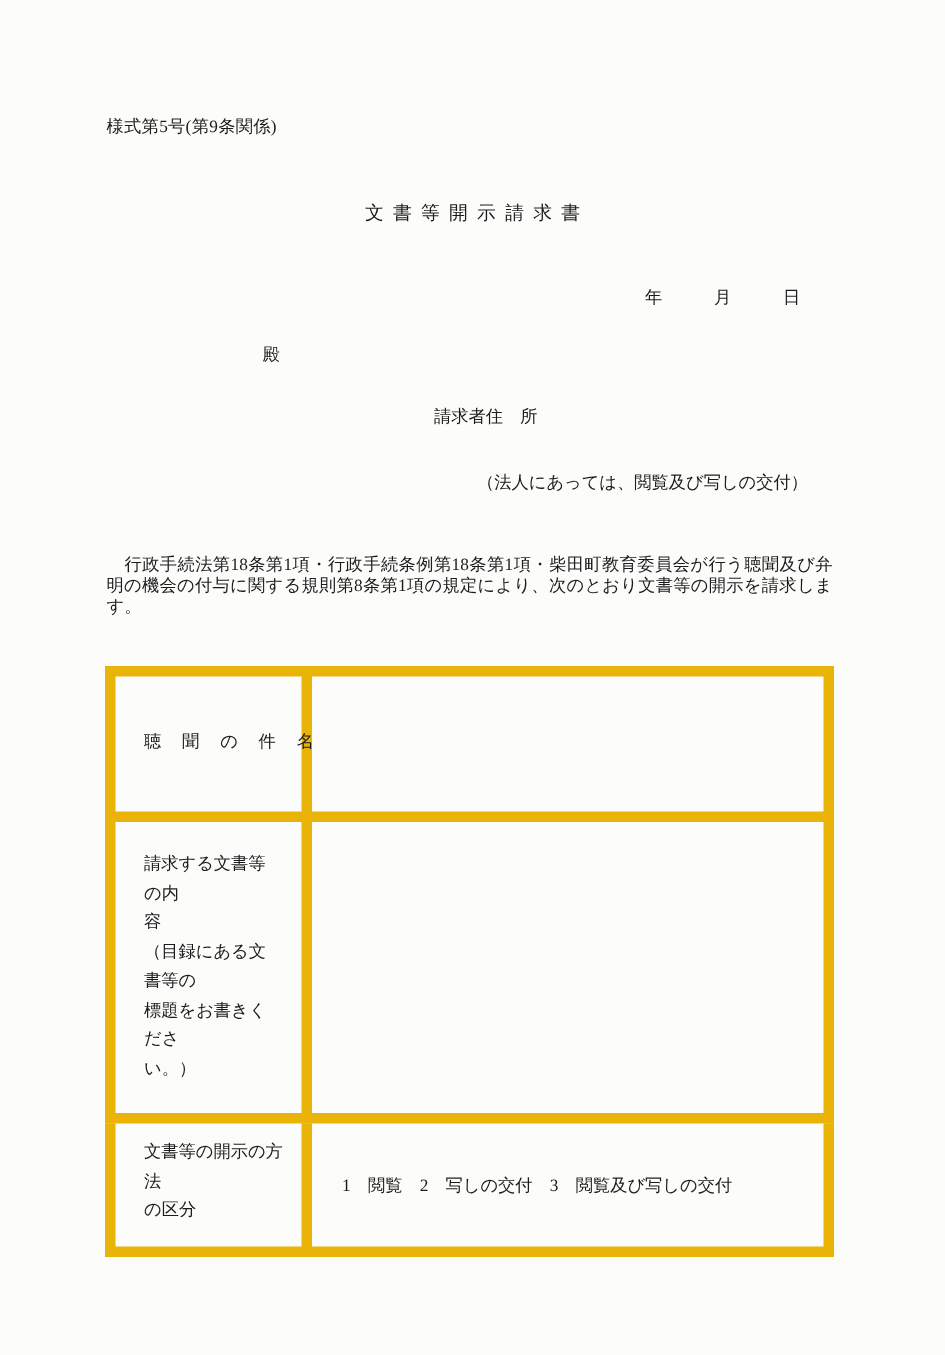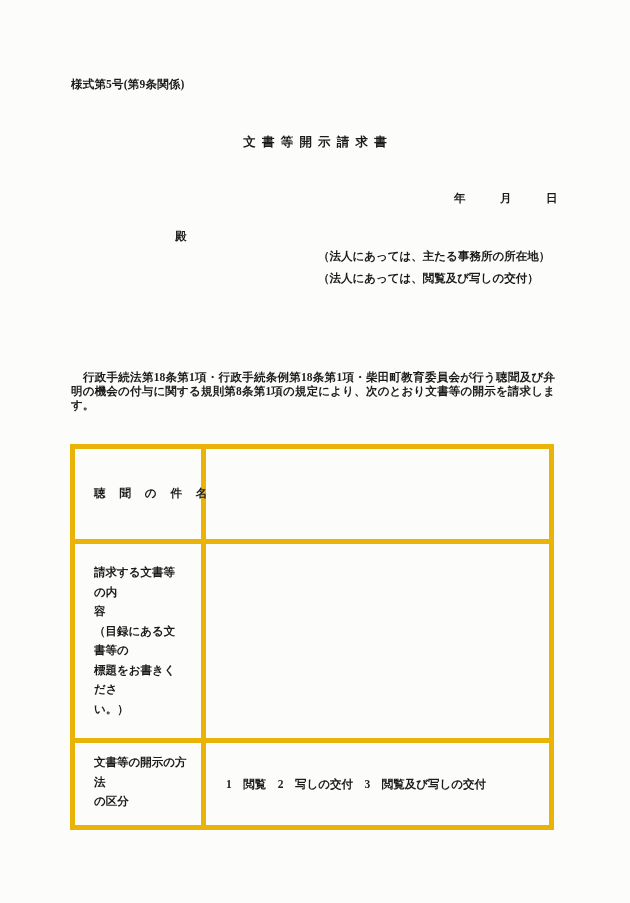--- a/index.html
+++ b/index.html
@@ -16,21 +16,20 @@
     position: relative;
     overflow: hidden;
     -webkit-font-smoothing: antialiased;
   }
 
   .page {
     position: relative;
     width: 630px;
     height: 654px;
     box-sizing: border-box;
-    font-weight: bold;
   }
 
   
   .form-no {
     position: absolute;
     left: 71px;
     top: 77px;
     font-size: 11.5px;
     letter-spacing: 0.2px;
     white-space: nowrap;
@@ -45,21 +44,21 @@
     text-align: center;
     font-size: 12.5px;
     letter-spacing: 6.2px;
     text-indent: 6.2px;
     white-space: nowrap;
   }
 
   
   .date-line {
     position: absolute;
-    left: 454px;
+    left: 430px;
     top: 191px;
     font-size: 11.5px;
     white-space: pre;
   }
 
   
   .addressee {
     position: absolute;
     left: 175px;
     top: 229px;
@@ -104,21 +103,21 @@
   .form-table {
     position: absolute;
     left: 70px;
     top: 444px;
     width: 481px;
     border-collapse: collapse;
     table-layout: fixed;
     font-size: 11.5px;
   }
   .form-table td {
-    border: 5px solid #eab308;
+    border: 7px solid #eab308;
     padding: 10px;
     vertical-align: top;
   }
   .col-label { width: 131px; }
   .col-value { width: 348px; }
 
   .cell-label {
     padding: 9px 8px 9px 9px;
     line-height: 19.5px;
     box-sizing: border-box;
@@ -170,21 +169,23 @@
 
   <div class="form-no">様式第5号(第9条関係)</div>
 
   <div class="doc-title">文書等開示請求書</div>
 
   <div class="date-line">年　　　月　　　日</div>
 
   <div class="addressee">殿</div>
 
   <div class="requester-block">
-    <span class="requester-indent">（法人にあっては、主たる事務所の所在地）</span>
+    <div class="requester-row">
+      <span class="requester-label">請求者</span><span>住　所</span>
+    </div>
     <span class="requester-indent">（法人にあっては、閲覧及び写しの交付）</span>
   </div>
 
   <div class="body-para">行政手続法第18条第1項・行政手続条例第18条第1項・柴田町教育委員会が行う聴聞及び弁明の機会の付与に関する規則第8条第1項の規定により、次のとおり文書等の開示を請求します。</div>
 
   <table class="form-table">
     <colgroup>
       <col class="col-label">
       <col class="col-value">
     </colgroup>

